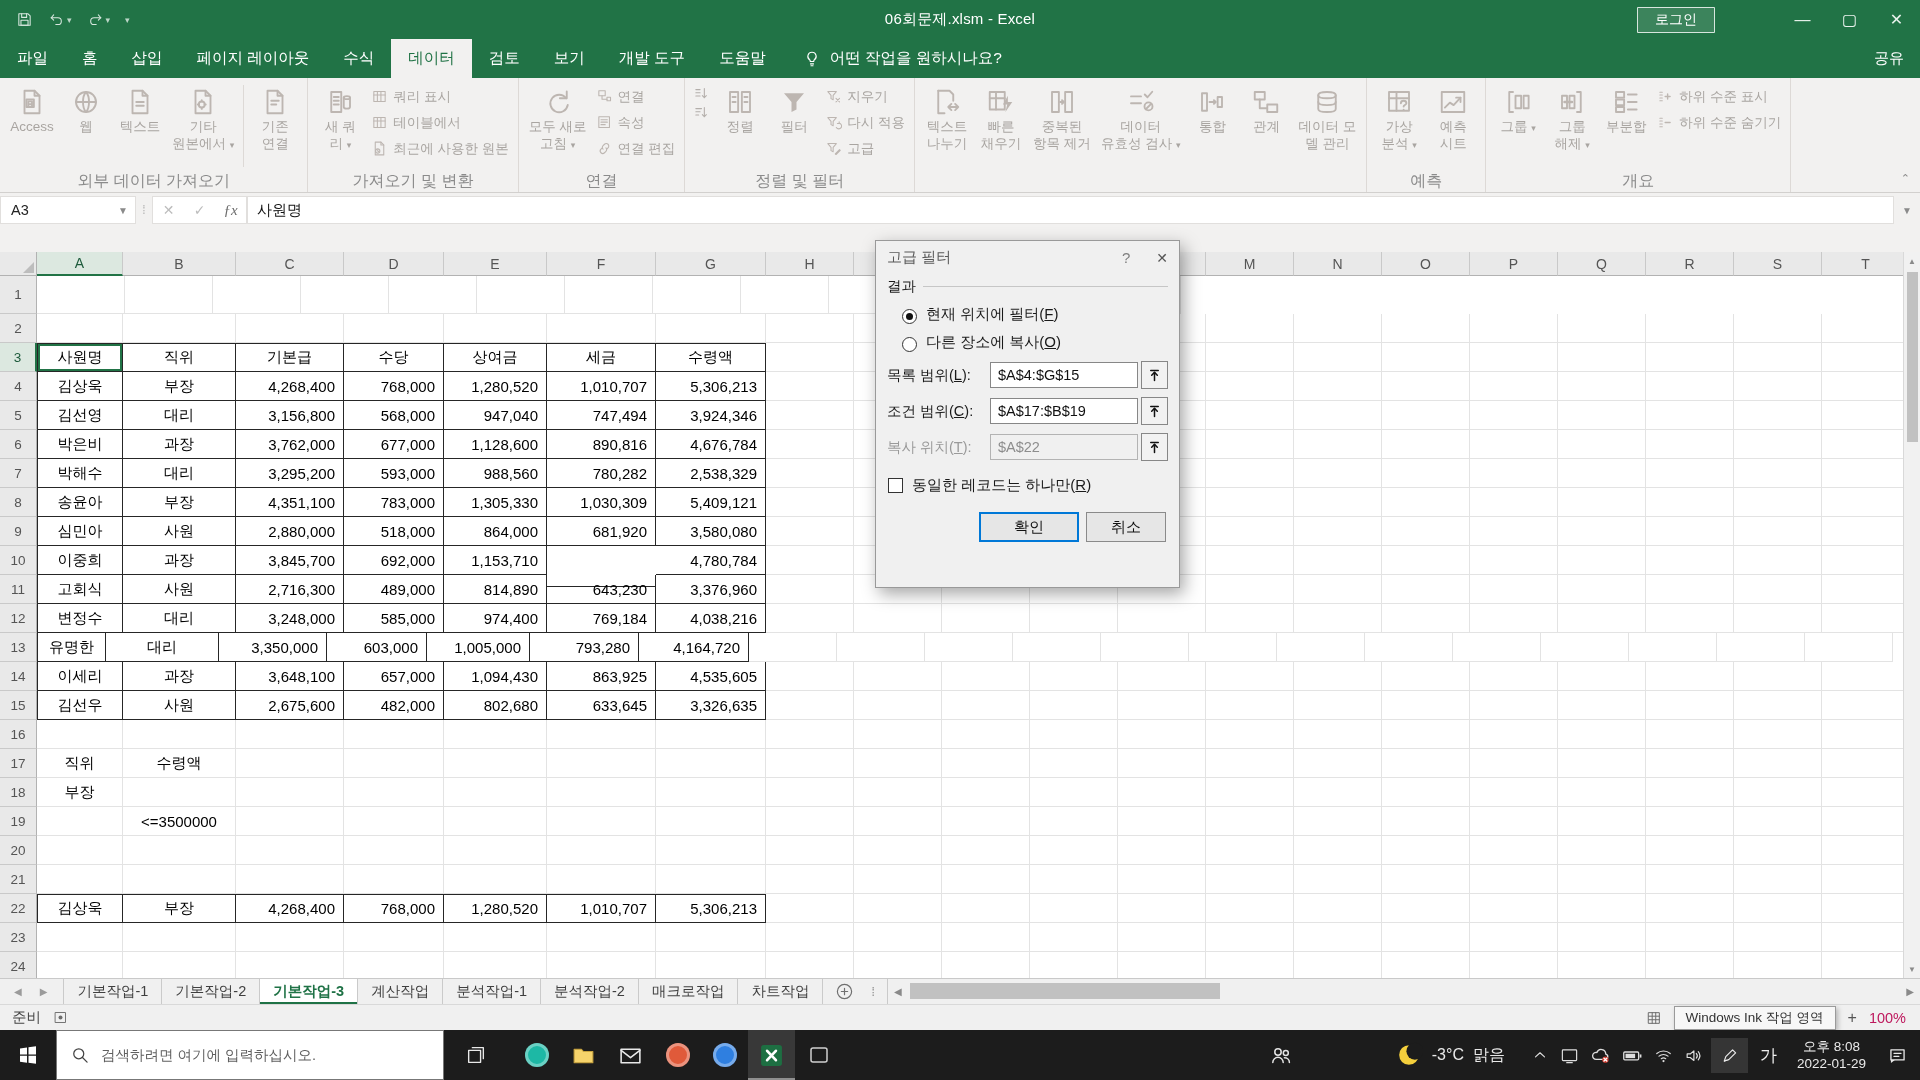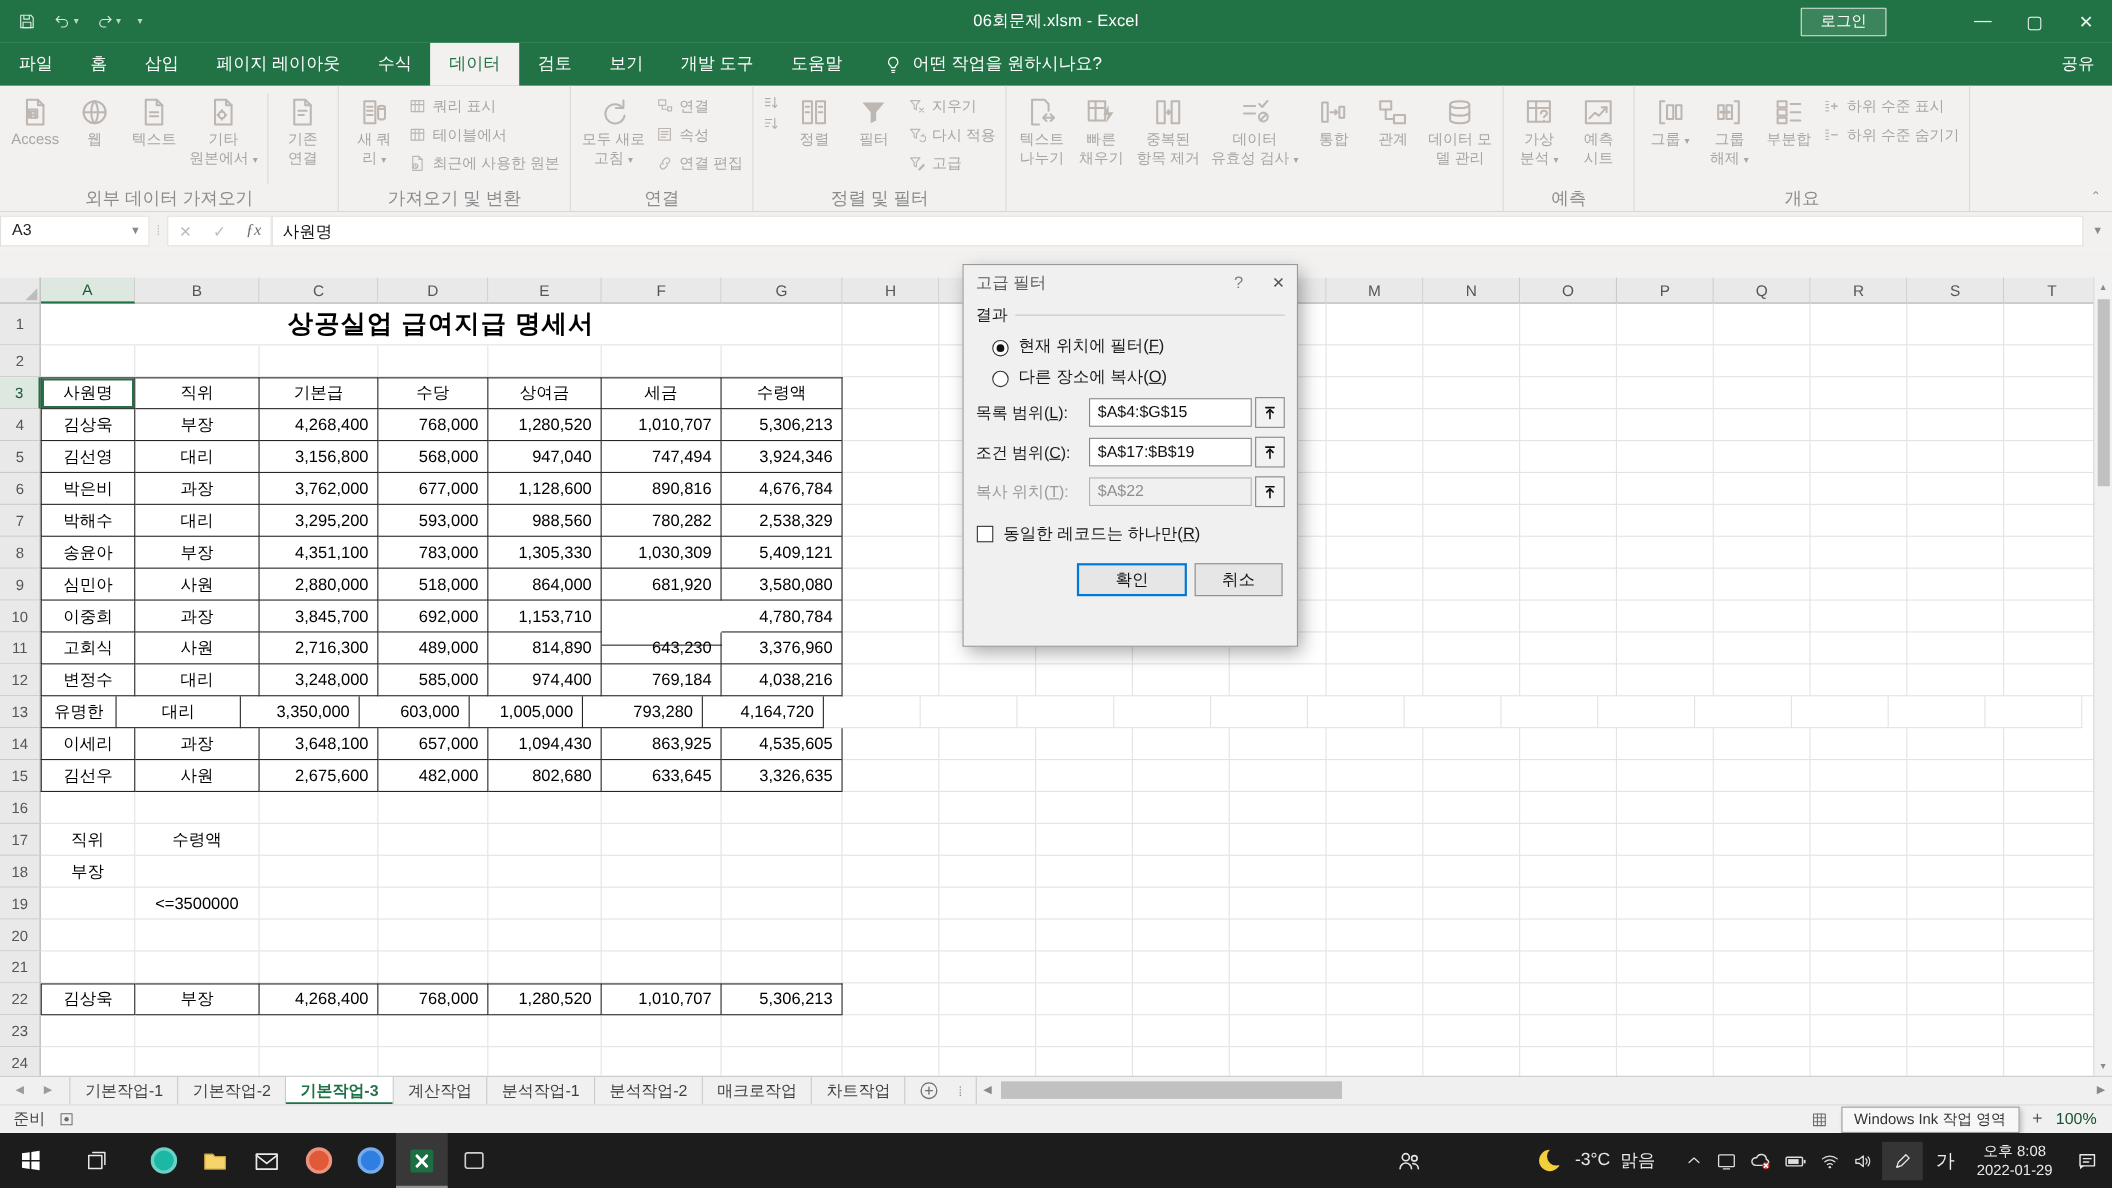--- a/index.html
+++ b/index.html
@@ -86,21 +86,21 @@
   .hscroll{margin-left:6px;display:flex;align-items:center;flex:1;background:#f0f0f0;border-left:1px solid #cacaca;color:#8a8a8a;font-size:10px}
   .hs-btn{width:20px;display:flex;align-items:center;justify-content:center}
   .hs-track{flex:1;height:100%;position:relative}
   .hs-thumb{position:absolute;left:2px;top:4px;height:16px;width:310px;background:#c1c1c1}
 
   
   .statusbar{position:absolute;top:1004px;left:0;right:0;height:26px;background:#f0f0f0;border-top:1px solid #d9d9d9;display:flex;align-items:center;font-size:14.5px;color:#444;box-sizing:border-box}
   .sb-left{display:flex;align-items:center;gap:12px;padding-left:12px}
   .sb-right{margin-left:auto;display:flex;align-items:center;gap:12px;padding-right:14px}
   .sb-tooltip{border:1px solid #9a9a9a;background:#f7f7f7;padding:2px 11px;font-size:13.5px;color:#333;box-shadow:2px 2px 5px rgba(0,0,0,.25);white-space:nowrap}
-  .sb-zoom{font-size:14.5px;color:#14532d}
+  .sb-zoom{font-size:14.5px;color:#be185d}
   .sb-plus{font-size:16px;color:#555}
 
   
   .taskbar{position:absolute;top:1030px;left:0;right:0;height:50px;background:#1c1c1c;display:flex;align-items:stretch;color:#e9e9e9}
   .tstart{width:56px;display:flex;align-items:center;justify-content:center;color:#fff}
   .tsearch{width:388px;background:#fff;display:flex;align-items:center;gap:11px;padding-left:13px;color:#1a1a1a;border:1px solid #777;box-sizing:border-box}
   .tsearch .ph{color:#5f5f5f;font-size:14.5px;white-space:nowrap}
   .tapps{display:flex;align-items:stretch;margin-left:14px}
   .tapp{width:47px;display:flex;align-items:center;justify-content:center;position:relative}
   .tapp.active{background:#383838;box-shadow:inset 0 -2px 0 #8f8f8f}
@@ -648,21 +648,20 @@
         <div class="colhdr" style="width: 88px;">N</div>
         <div class="colhdr" style="width: 88px;">O</div>
         <div class="colhdr" style="width: 88px;">P</div>
         <div class="colhdr" style="width: 88px;">Q</div>
         <div class="colhdr" style="width: 88px;">R</div>
         <div class="colhdr" style="width: 88px;">S</div>
         <div class="colhdr" style="width: 88px;">T</div>
       </div>
       <div class="grow" style="height: 38px;">
         <div class="rowhdr">1</div>
-        <div class="cell titlec" style="width: 729px;">상공실업 급여지급 명세서</div>
         <div class="cell" style="width: 88px;"></div>
         <div class="cell" style="width: 88px;"></div>
         <div class="cell" style="width: 88px;"></div>
         <div class="cell" style="width: 88px;"></div>
         <div class="cell" style="width: 88px;"></div>
         <div class="cell" style="width: 88px;"></div>
         <div class="cell" style="width: 88px;"></div>
         <div class="cell" style="width: 88px;"></div>
         <div class="cell" style="width: 88px;"></div>
         <div class="cell" style="width: 88px;"></div>
@@ -1325,20 +1324,29 @@
       <span class="sb-zoom">100%</span>
     </div>
   </div>
 
   <div class="taskbar">
     <div class="tstart" id="i-win">
         <svg viewBox="0 0 24 24" width="24" height="24" fill="none" stroke="currentColor" stroke-width="1.5" stroke-linecap="round" stroke-linejoin="round">
           <path d="M4 5.5l7-1v7H4zM12.5 4.3L20 3.2v8.3h-7.5zM4 12.8h7v6.9l-7-1zM12.5 12.8H20v8l-7.5-1.1z" fill="currentColor" stroke="none"></path>
         </svg>
       </div>
+    <div class="tsearch">
+      <span id="i-search" style="color:#444">
+          <svg viewBox="0 0 24 24" width="20" height="20" fill="none" stroke="currentColor" stroke-width="1.5" stroke-linecap="round" stroke-linejoin="round">
+            <circle cx="10.5" cy="10.5" r="6"></circle>
+            <path d="M15 15l5.5 5.5"></path>
+          </svg>
+        </span>
+      <span class="ph">검색하려면 여기에 입력하십시오.</span>
+    </div>
     <div class="tapp" id="i-taskview" style="margin-left:8px">
         <svg viewBox="0 0 24 24" width="22" height="22" fill="none" stroke="currentColor" stroke-width="1.5" stroke-linecap="round" stroke-linejoin="round">
           <rect x="4" y="7" width="13" height="13"></rect>
           <path d="M8 4h12v12"></path>
         </svg>
       </div>
     <div class="tapps" id="tapps">
         <div class="tapp">
           <span style="width:24px;height:24px;border-radius:50%;background:#1db8a5;display:block;box-shadow:inset 0 0 0 3px rgba(255,255,255,.35)"></span>
         </div>

